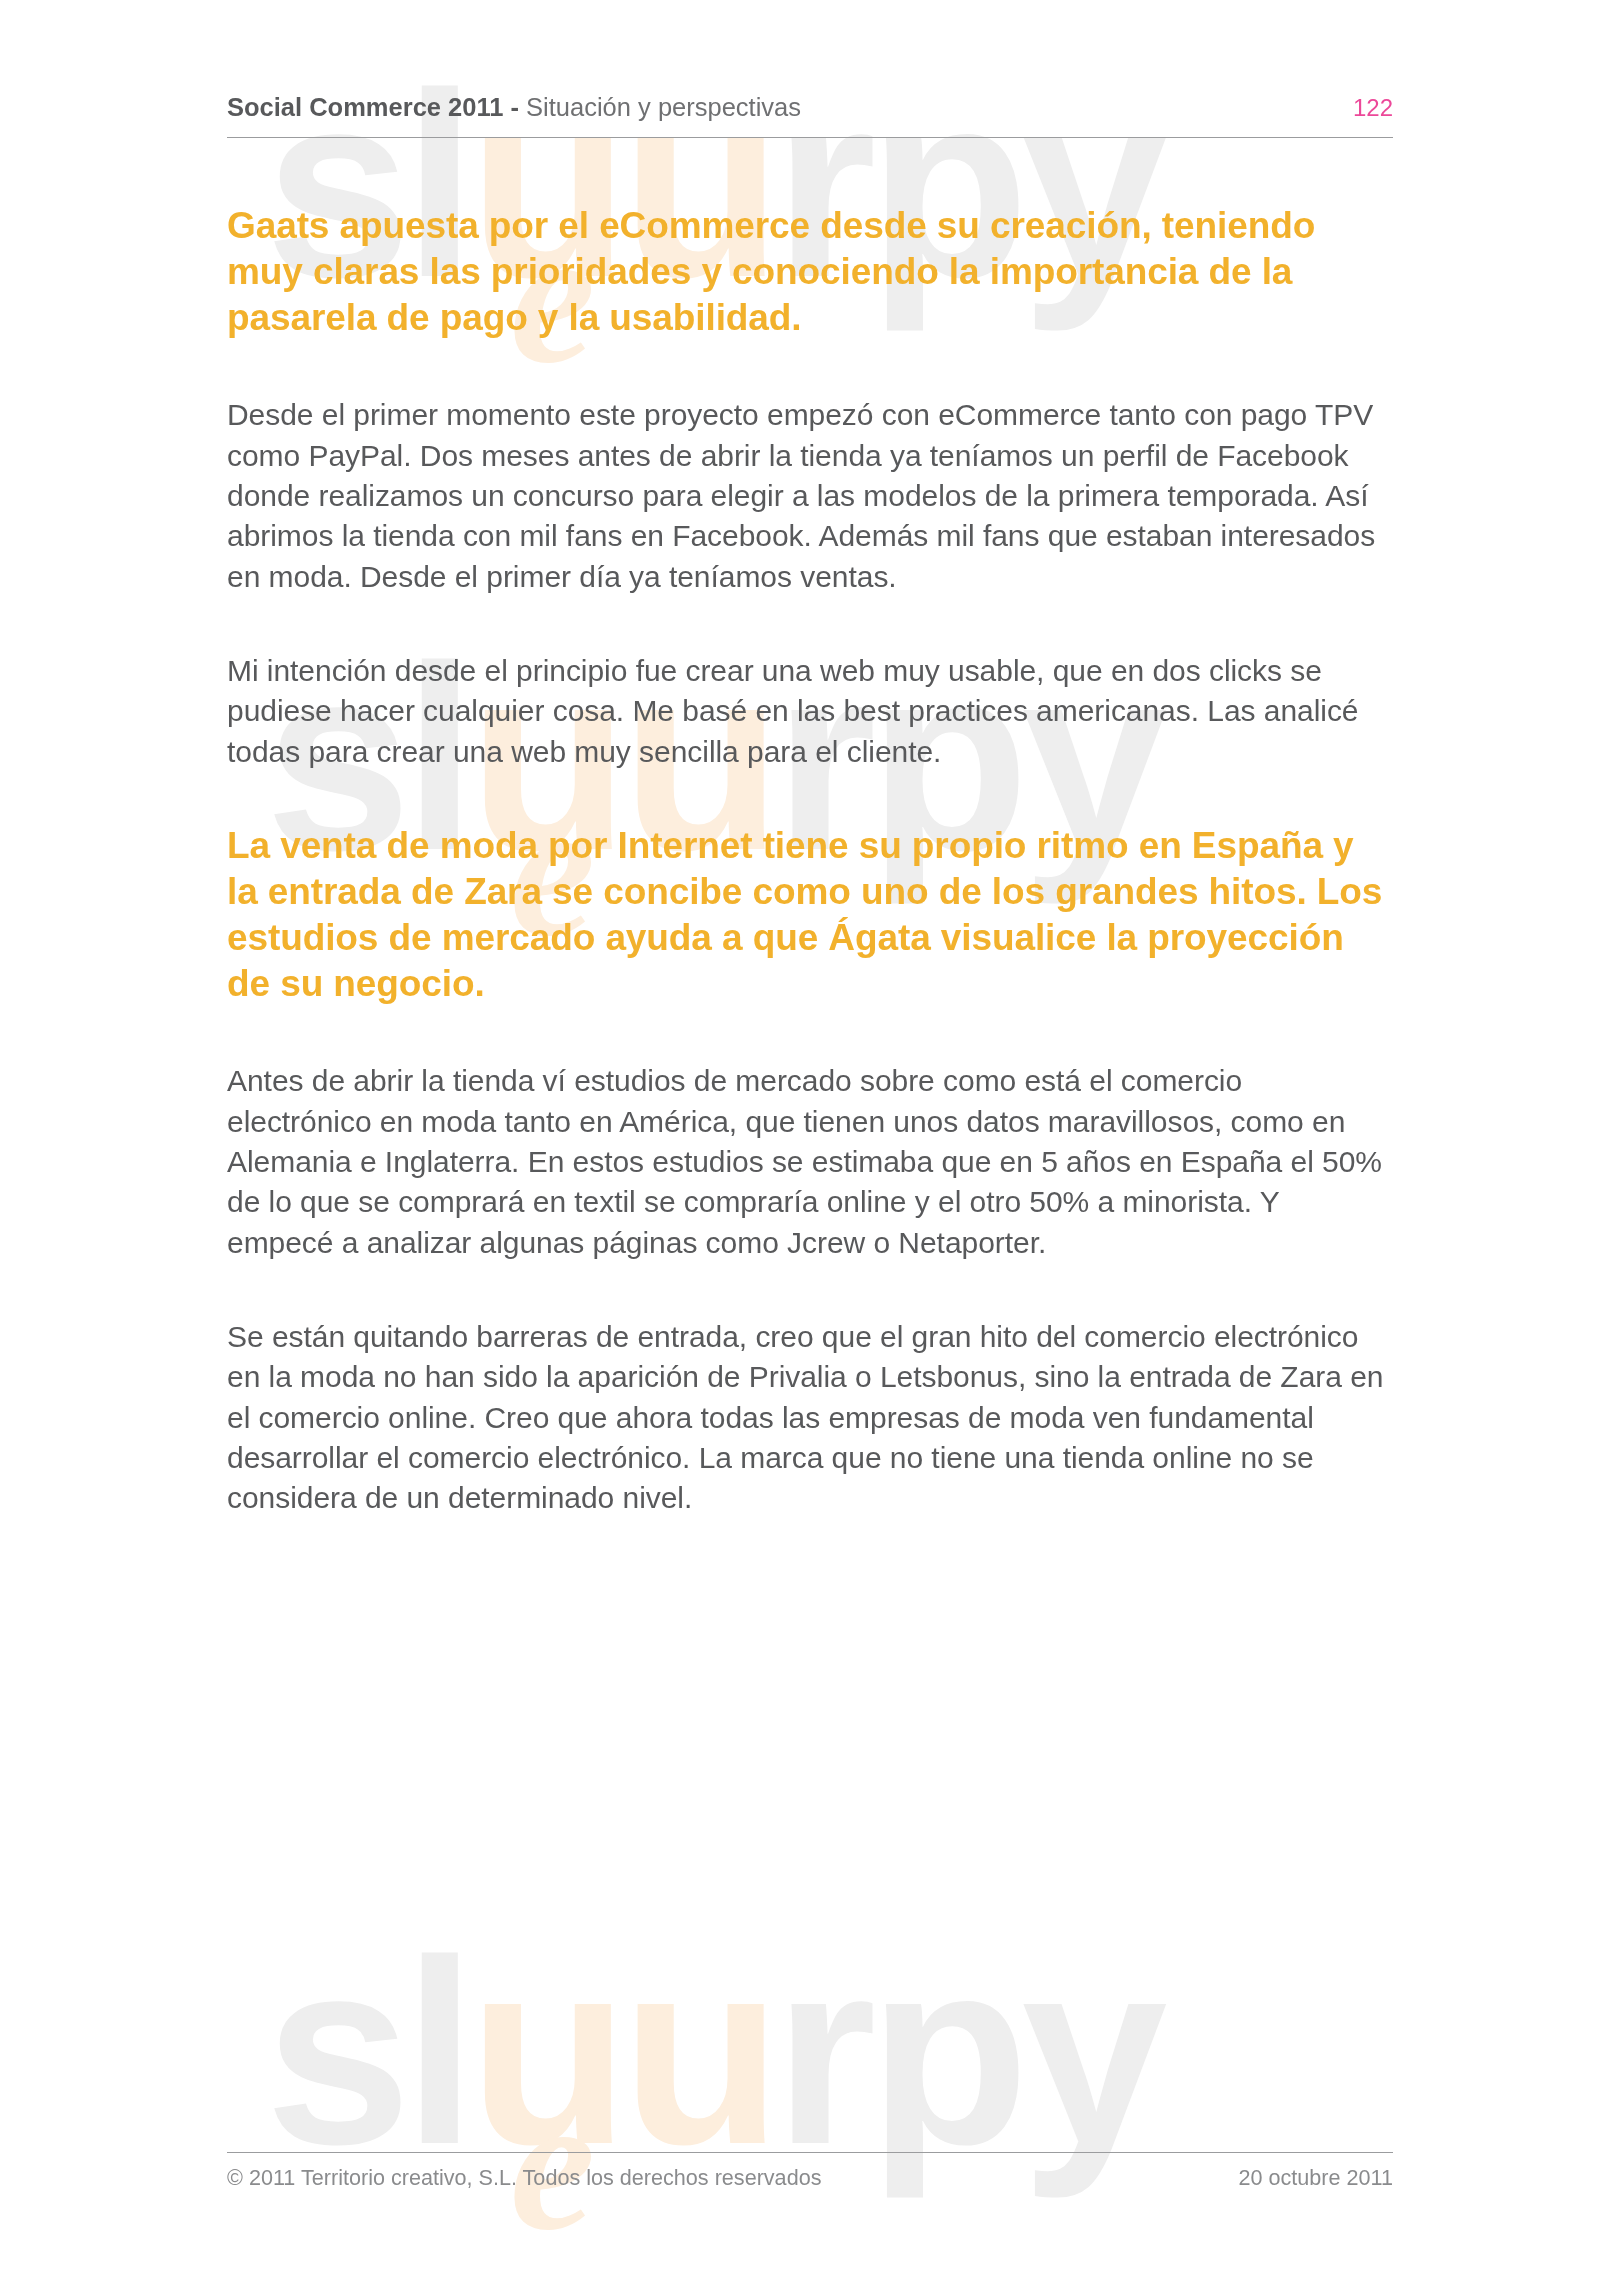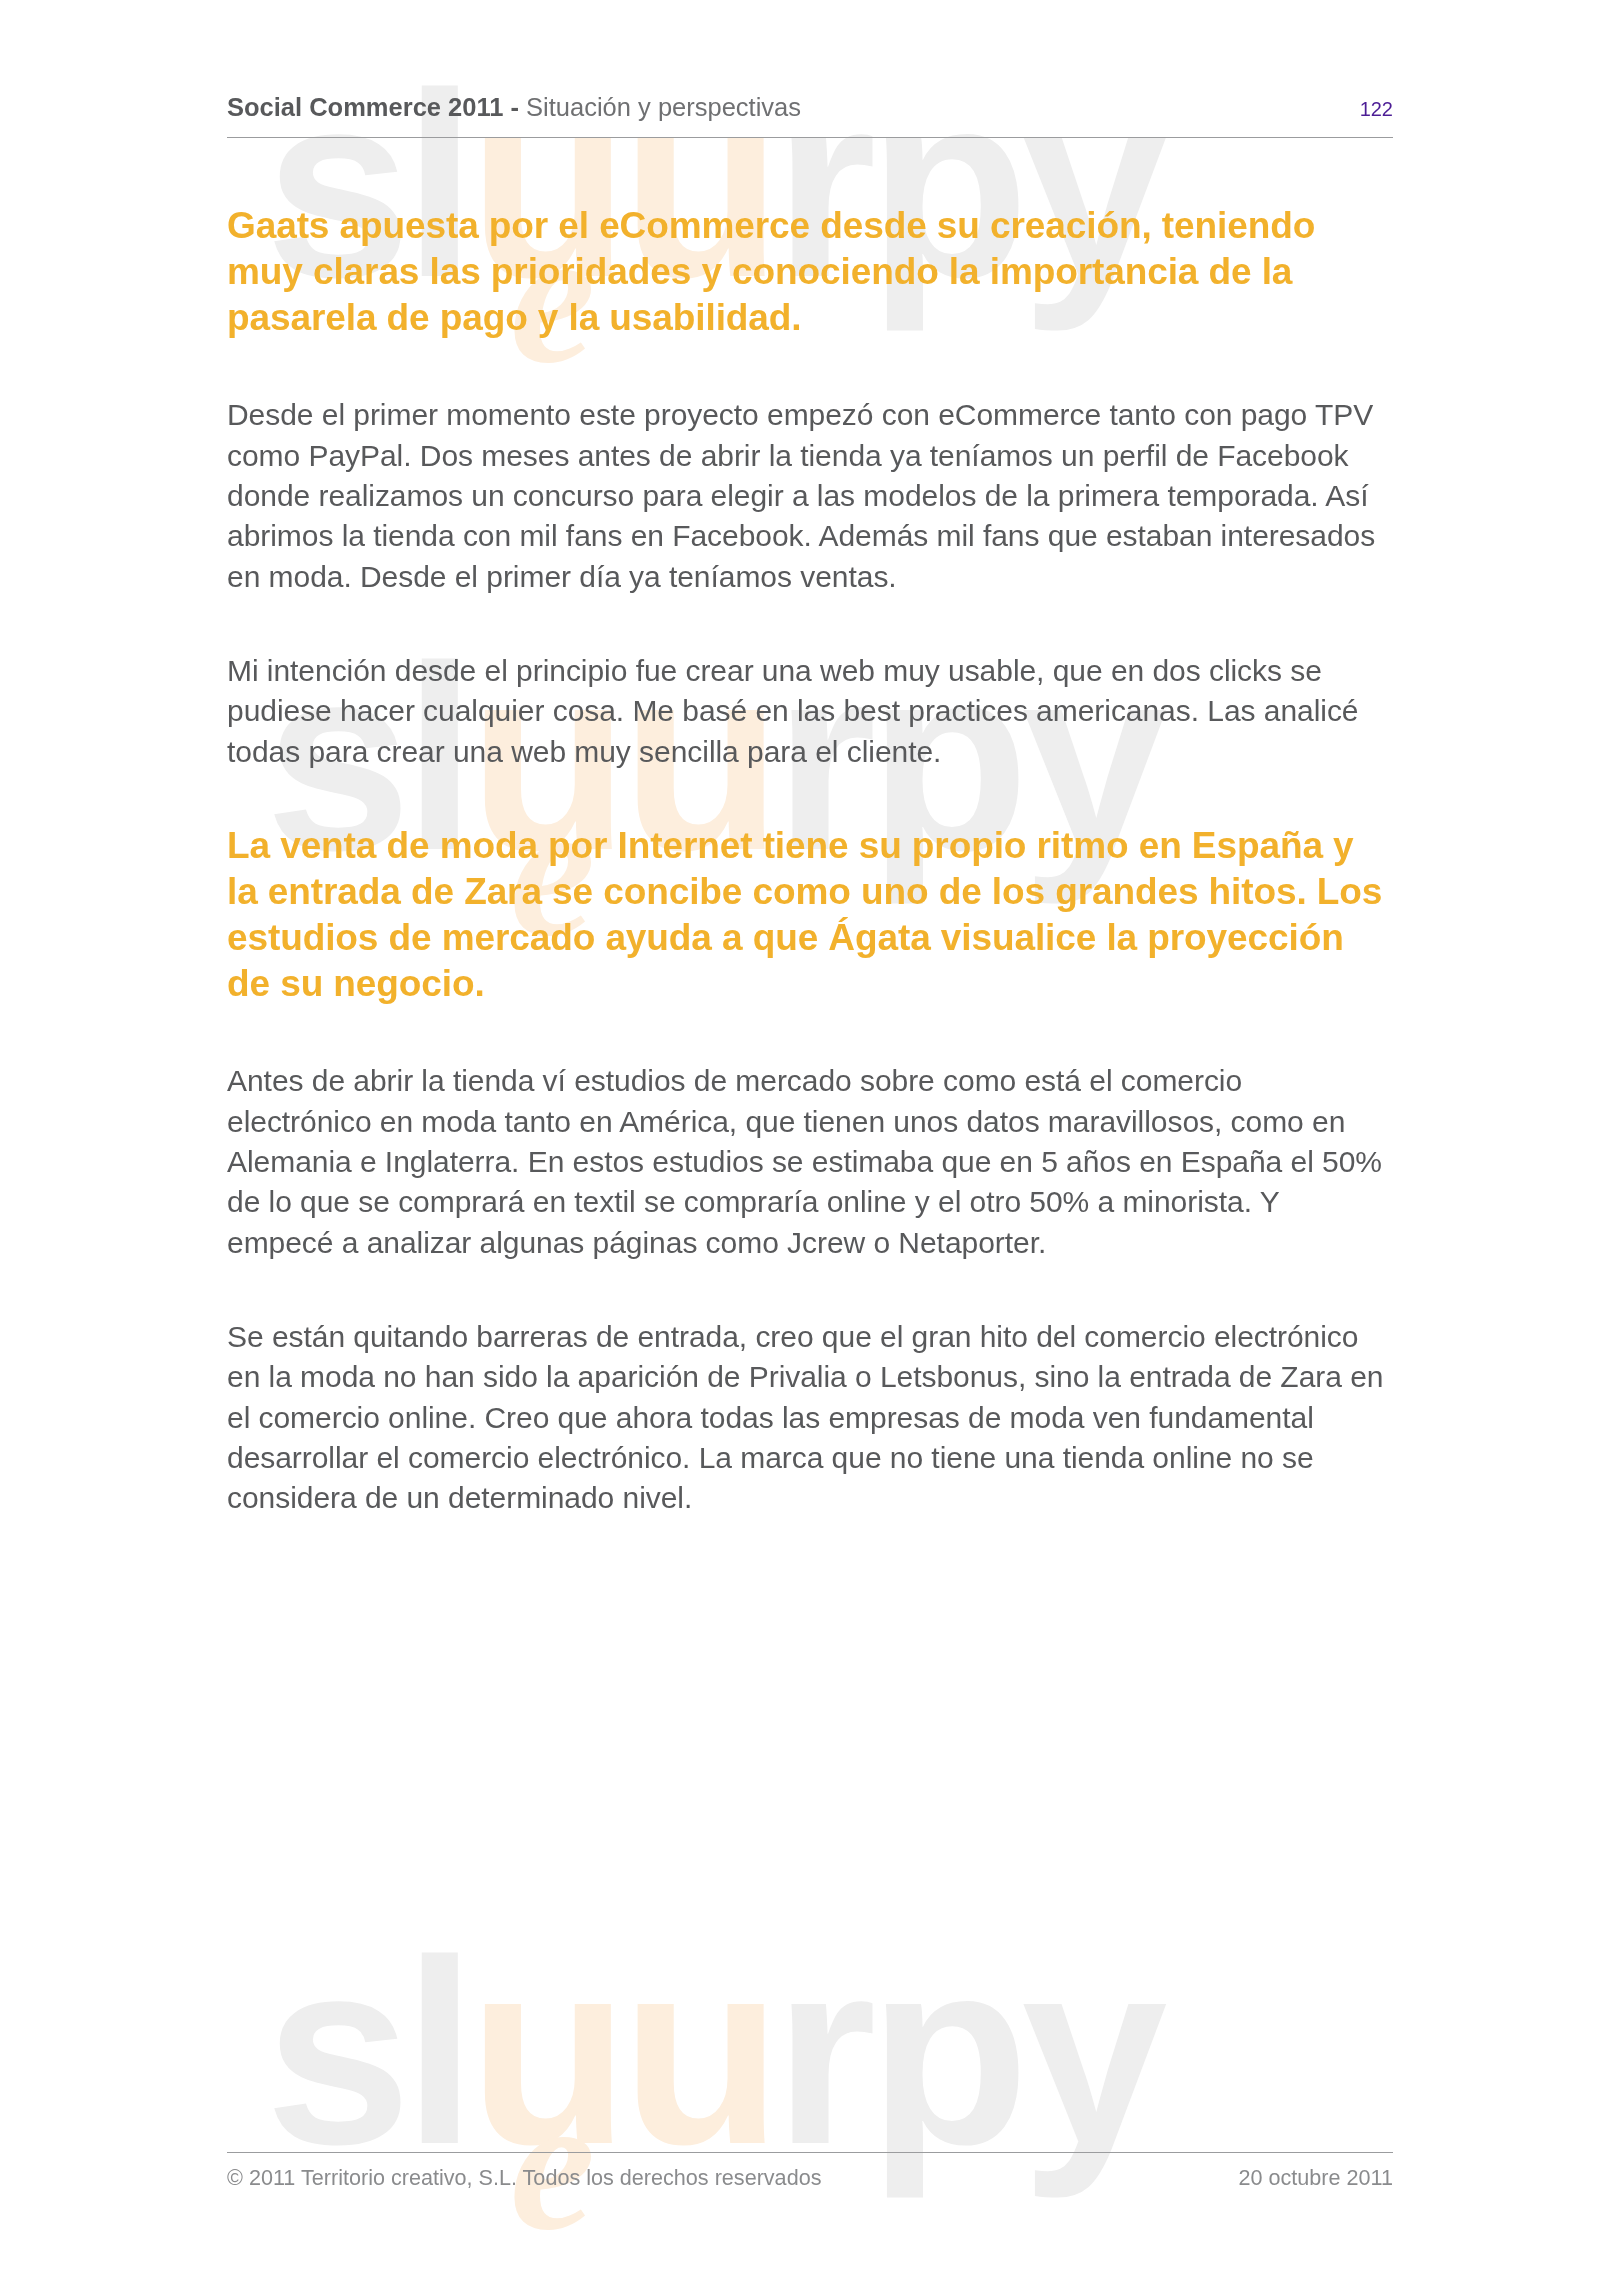--- a/index.html
+++ b/index.html
@@ -27,21 +27,21 @@
   #wm3{left:265px;top:1921px;font-size:263px;}
   #wm3s{left:510px;top:2068px;font-size:192px;}
 
   
   .page{position:relative;z-index:1;width:1473px;height:2293px;box-sizing:border-box;}
 
   .hdr{position:absolute;left:227px;top:93px;width:1166px;
        display:flex;align-items:baseline;justify-content:space-between;}
   .hdr-title{font-size:25.5px;color:#6f7072;}
   .hdr-title .b{font-weight:700;color:#58595b;}
-  .hdr-page{font-size:20px;color:#4c1d95;}
+  .hdr-page{font-size:24px;color:#ec4899;}
   .rule-top{position:absolute;left:227px;top:137px;width:1166px;height:1px;background:#9b9c9e;}
 
   .content{position:absolute;left:227px;top:203px;width:1166px;}
 
   h2.lead{
     margin:0 0 0 0;
     color:#f2b12c;
     font-weight:700;
     font-size:37px;
     line-height:1.245;

